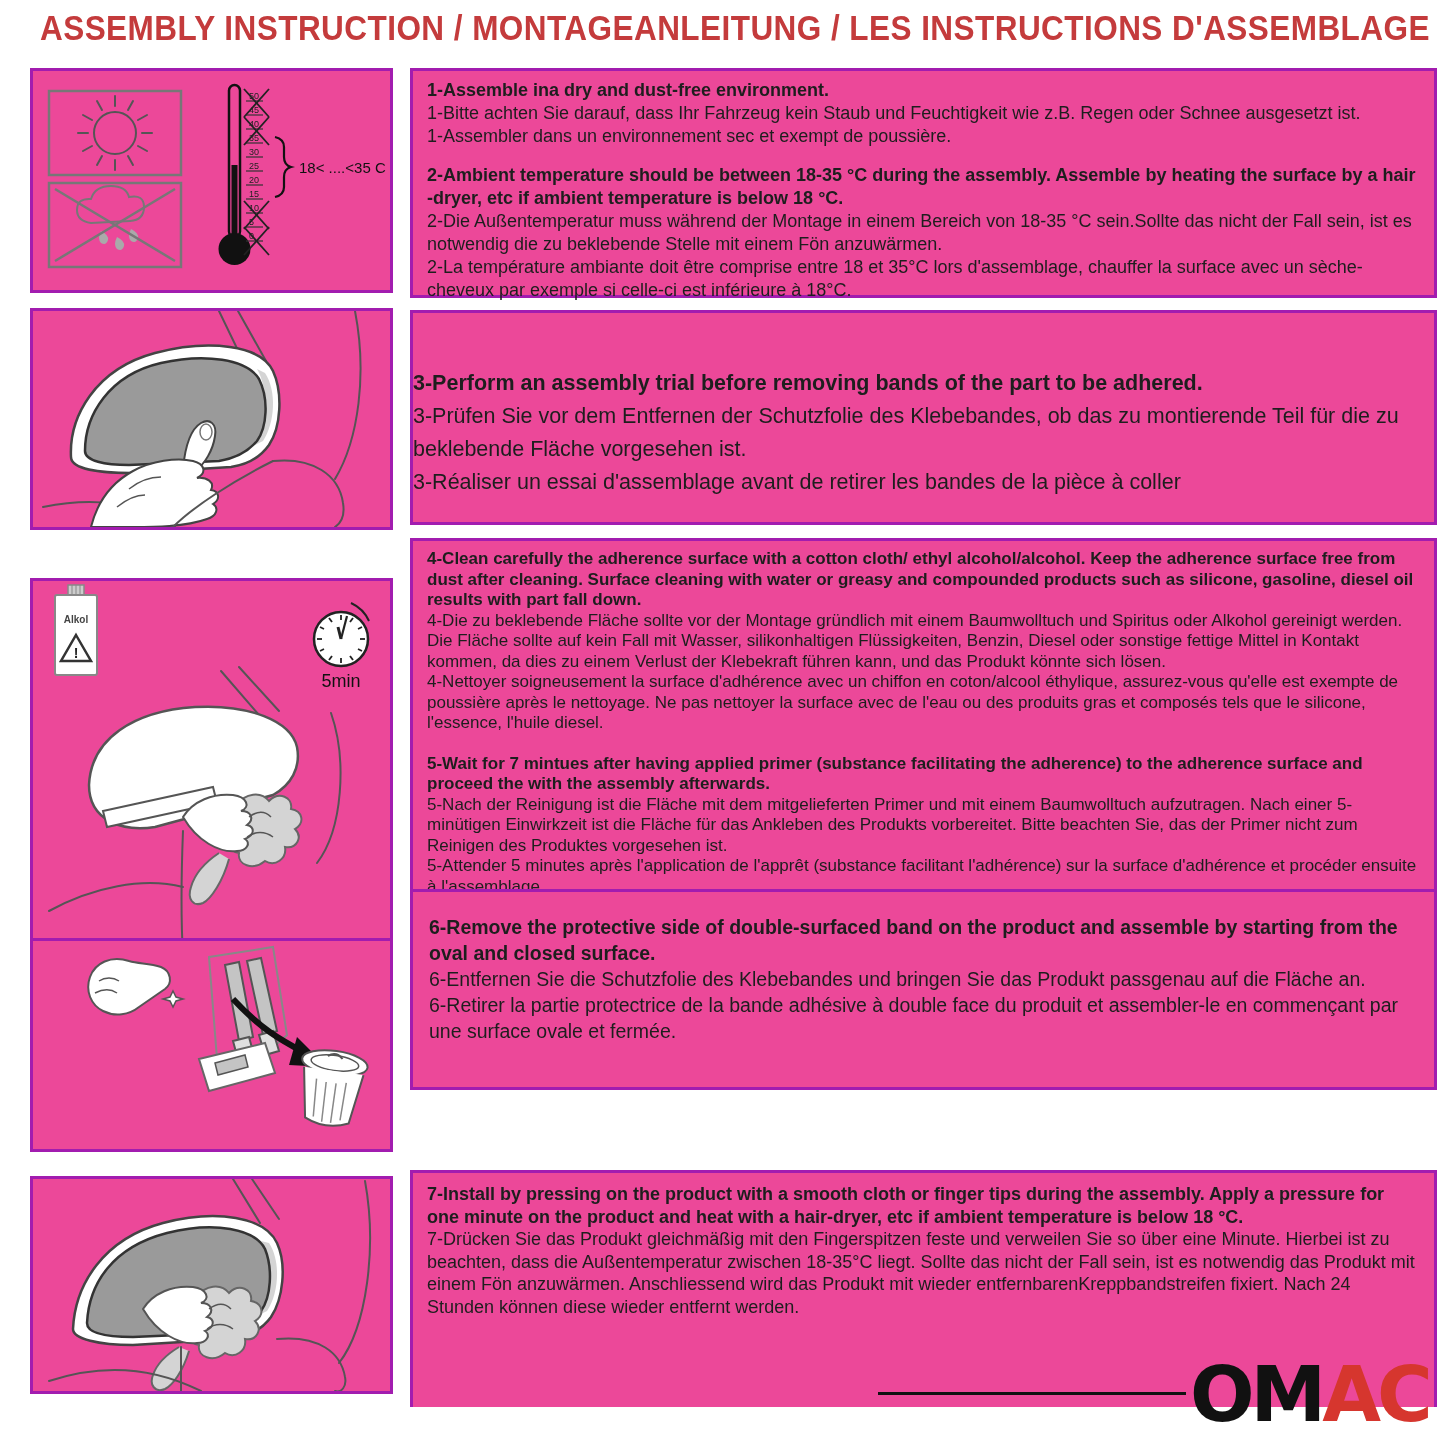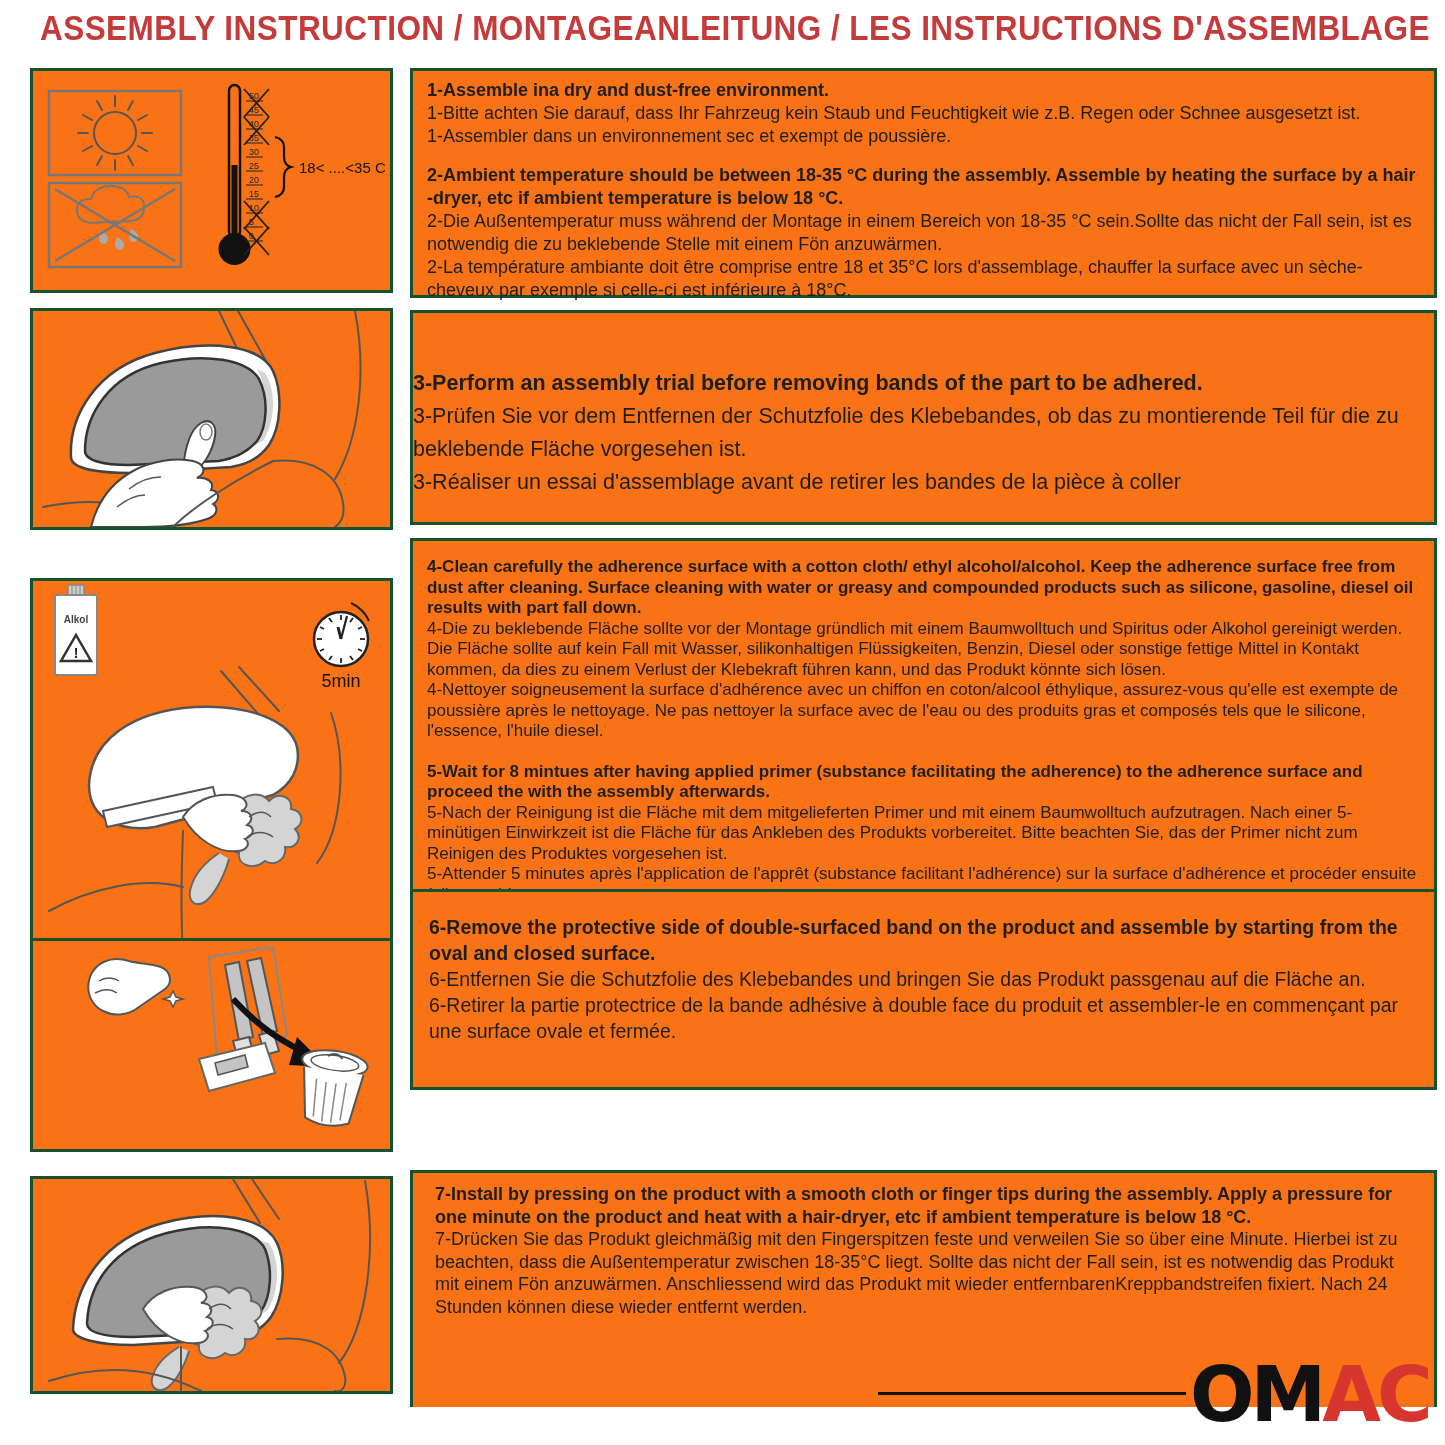--- a/index.html
+++ b/index.html
@@ -1,30 +1,30 @@
 <!DOCTYPE html>
 <html><head>
 <meta charset="utf-8">
 <style>
   html,body{margin:0;padding:0;background:#fff;}
   body{width:1445px;height:1445px;position:relative;overflow:hidden;
        font-family:"Liberation Sans",sans-serif;color:#1e1e1e;}
   .title{position:absolute;left:40px;top:8px;font-size:35px;font-weight:bold;
          color:#c43b3c;white-space:nowrap;transform:scaleX(0.9);
          transform-origin:0 50%;letter-spacing:0.5px;}
-  .box{position:absolute;border:3px solid #14532d;background:#f97316;box-sizing:border-box;}
+  .box{position:absolute;border:3px solid #a21caf;background:#ec4899;box-sizing:border-box;}
   .txt p{margin:0;}
   .b{font-weight:bold;}
   .r1{font-size:18px;line-height:23px;padding:8px 14px 0 14px;}
   .r1 .gap{margin-top:16px;}
   .r2{font-size:21.5px;line-height:33px;padding:54px 16px 0 0;}
-  .r3{font-size:17px;line-height:20.5px;padding:16px 14px 0 14px;}
+  .r3{font-size:17px;line-height:20.5px;padding:8px 14px 0 14px;}
   .r3 .gap{margin-top:20px;}
   .r4{font-size:19.5px;line-height:26px;padding:22px 16px 0 16px;}
-  .r5{font-size:18px;line-height:22.5px;padding:10px 14px 0 22px;}
+  .r5{font-size:18px;line-height:22.5px;padding:10px 14px 0 14px;}
   .open-bottom{border-bottom:none;}
   .logo{position:absolute;left:1190px;top:1350px;font-size:76px;font-weight:bold;
         letter-spacing:-4px;font-family:"DejaVu Sans",sans-serif;white-space:nowrap;}
   .logo .blk{color:#111;}
   .logo .red{color:#d6362e;}
   .logo-line{position:absolute;left:878px;top:1392px;width:308px;height:3px;background:#111;}
   svg{display:block;}
   svg text{font-family:"Liberation Sans",sans-serif;}
 </style>
 </head>
@@ -200,21 +200,21 @@
       <path d="M150,250 C148,300 148,340 150,375"></path>
       <path d="M16,330 C60,306 110,296 150,306"></path>
     </g>
   </svg>
 </div>
 
 <div class="box txt r3" style="left:410px;top:538px;width:1027px;height:367px;">
   <p class="b">4-Clean carefully the adherence surface with a cotton cloth/ ethyl alcohol/alcohol. Keep the adherence surface free from dust after cleaning. Surface cleaning with water or greasy and compounded products such as silicone, gasoline, diesel oil results with part fall down.</p>
   <p>4-Die zu beklebende Fläche sollte vor der Montage gründlich mit einem Baumwolltuch und Spiritus oder Alkohol gereinigt werden. Die Fläche sollte auf kein Fall mit Wasser, silikonhaltigen Flüssigkeiten, Benzin, Diesel oder sonstige fettige Mittel in Kontakt kommen, da dies zu einem Verlust der Klebekraft führen kann, und das Produkt könnte sich lösen.</p>
   <p>4-Nettoyer soigneusement la surface d'adhérence avec un chiffon en coton/alcool éthylique, assurez-vous qu'elle est exempte de poussière après le nettoyage. Ne pas nettoyer la surface avec de l'eau ou des produits gras et composés tels que le silicone, l'essence, l'huile diesel.</p>
-  <p class="b gap">5-Wait for 8 mintues after having applied primer (substance facilitating the adherence) to the adherence surface and proceed the with the assembly afterwards.</p>
+  <p class="b gap">5-Wait for 7 mintues after having applied primer (substance facilitating the adherence) to the adherence surface and proceed the with the assembly afterwards.</p>
   <p>5-Nach der Reinigung ist die Fläche mit dem mitgelieferten Primer und mit einem Baumwolltuch aufzutragen. Nach einer 5-minütigen Einwirkzeit ist die Fläche für das Ankleben des Produkts vorbereitet. Bitte beachten Sie, das der Primer nicht zum Reinigen des Produktes vorgesehen ist.</p>
   <p>5-Attender 5 minutes après l'application de l'apprêt (substance facilitant l'adhérence) sur la surface d'adhérence et procéder ensuite à l'assemblage</p>
 </div>
 
 <div class="box" style="left:30px;top:938px;width:363px;height:214px;">
   <svg width="357" height="208" viewBox="0 0 357 208">
     <g>
       <path d="M96,20 C78,14 62,22 57,36 C52,50 58,64 70,70 C82,76 96,74 106,66 L132,48 C140,42 138,30 128,26 C116,22 106,23 96,20 Z" fill="#fff" stroke="#555" stroke-width="2"></path>
       <path d="M66,40 C72,36 80,36 86,40" fill="none" stroke="#555" stroke-width="1.5"></path>
       <path d="M62,52 C70,48 78,48 84,52" fill="none" stroke="#555" stroke-width="1.5"></path>

